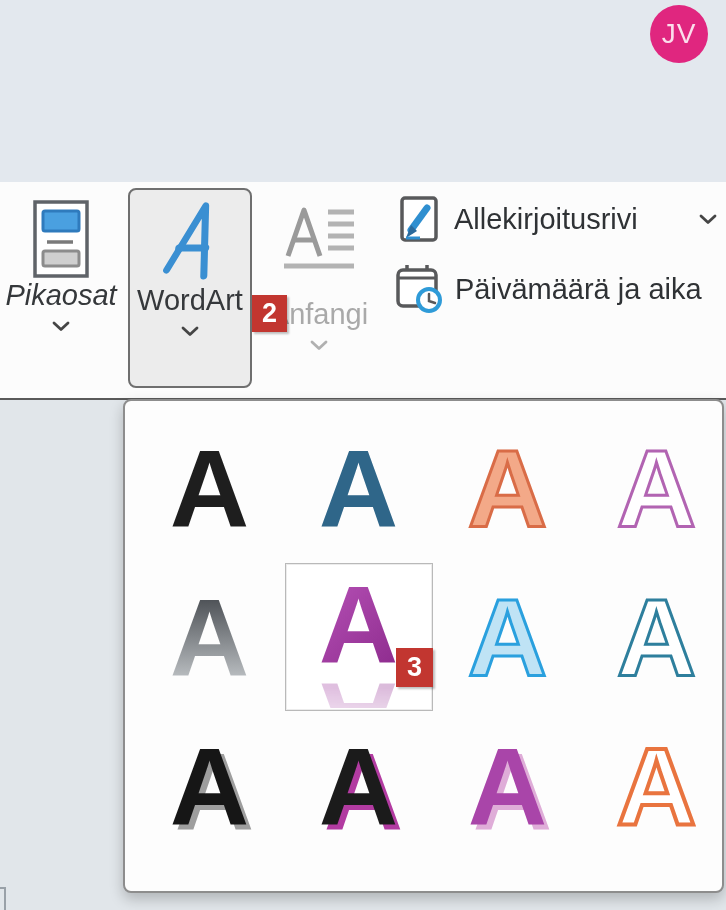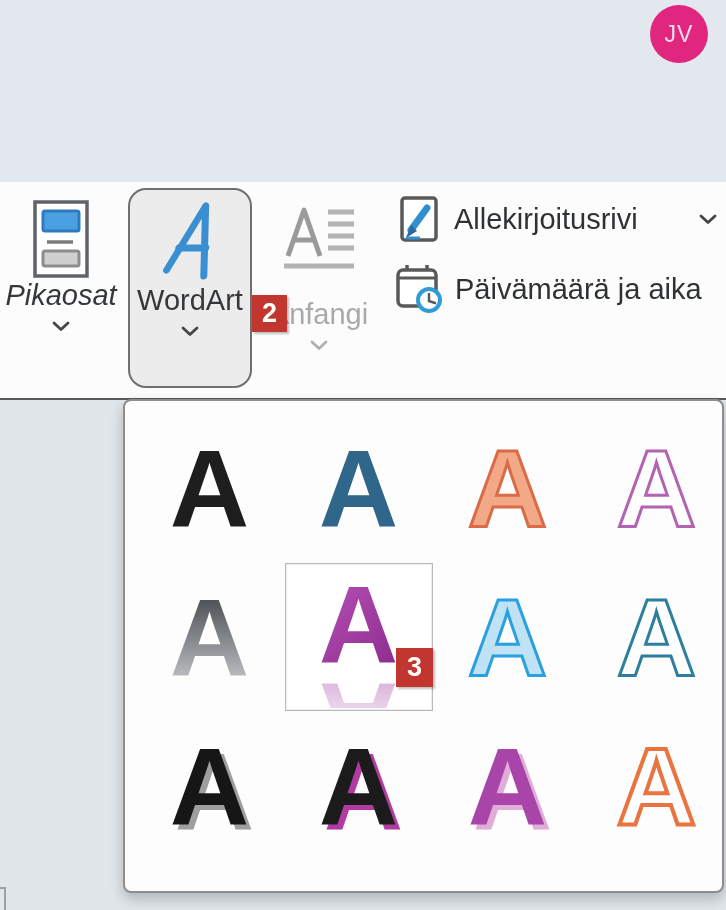--- a/index.html
+++ b/index.html
@@ -3,32 +3,32 @@
 <meta charset="utf-8">
 <style>
   html,body{margin:0;padding:0;}
   body{font-family:"Liberation Sans", sans-serif;}
   .screen{position:relative;width:726px;height:910px;overflow:hidden;background:#e1e6ea;}
 
   
   .app-header{position:absolute;left:0;top:0;width:726px;height:182px;background:#e3e8ee;}
   .avatar{position:absolute;left:650px;top:5px;width:58px;height:58px;border-radius:50%;
           background:#e0267f;display:flex;align-items:center;justify-content:center;
-          color:rgba(255,255,255,.85);font-size:23px;letter-spacing:1px;cursor:pointer;}
+          color:rgba(255,255,255,.85);font-size:28px;letter-spacing:1px;cursor:pointer;}
 
   
   .ribbon{position:absolute;left:0;top:182px;width:726px;height:218px;background:#fcfcfc;
           border-bottom:2px solid #5a5a5a;box-sizing:border-box;}
   .big-btn{position:absolute;display:flex;flex-direction:column;align-items:center;box-sizing:border-box;}
   .big-btn .lbl{font-size:29px;color:#35383b;white-space:nowrap;}
   .pikaosat{left:2px;top:8px;width:118px;height:196px;}
   .pikaosat svg.main{margin-top:10px;}
   .pikaosat .lbl{margin-top:1px;font-style:italic;}
   .wordart-btn{left:128px;top:6px;width:124px;height:200px;background:#ececec;
-               border:2px solid #6f6f6f;border-radius:18px;}
+               border:2px solid #6f6f6f;border-radius:8px;}
   .wordart-btn svg.main{margin-top:6px;}
   .wordart-btn .lbl{margin-top:2px;}
   .anfangi{left:258px;top:8px;width:122px;height:196px;}
   .anfangi svg.main{margin-top:14px;}
   .anfangi .lbl{margin-top:24px;color:#a9a9a9;}
   .chev{margin-top:9px;}
 
   .menu-row{position:absolute;display:flex;align-items:center;height:54px;cursor:pointer;}
   .menu-row .lbl{font-size:29px;color:#2f3235;margin-left:12px;white-space:nowrap;}
   .row-signature{left:398px;top:10px;width:322px;}

